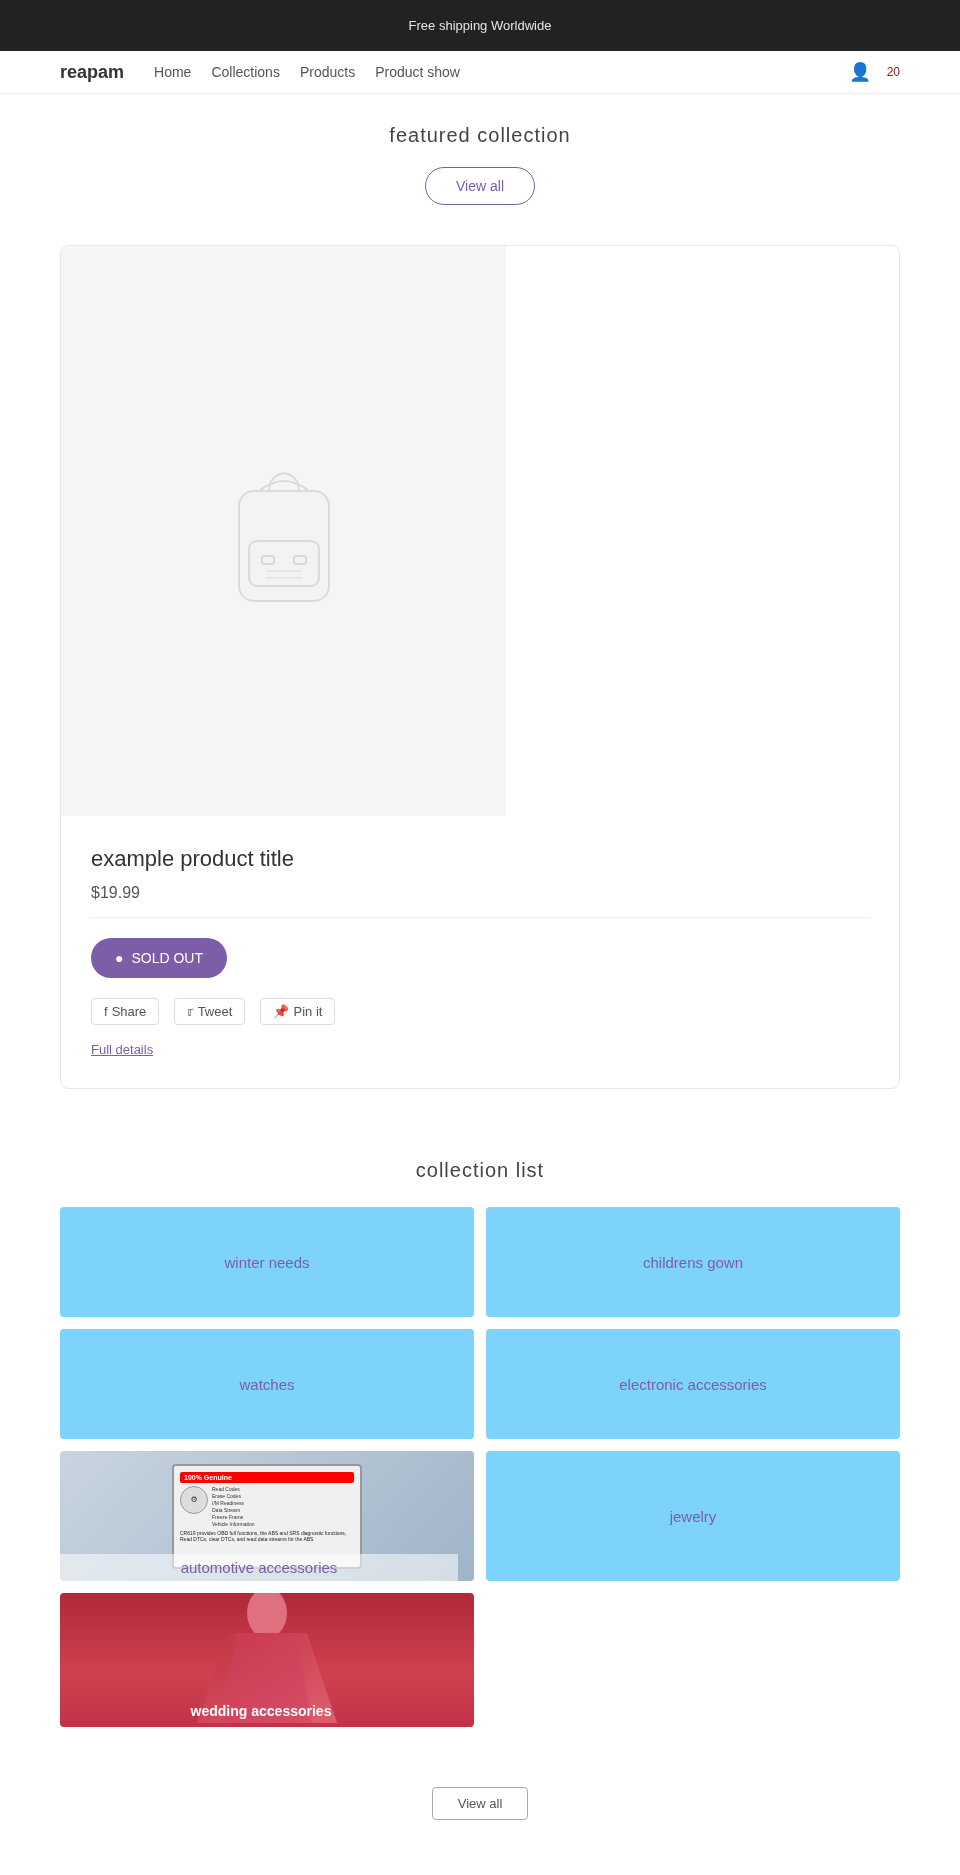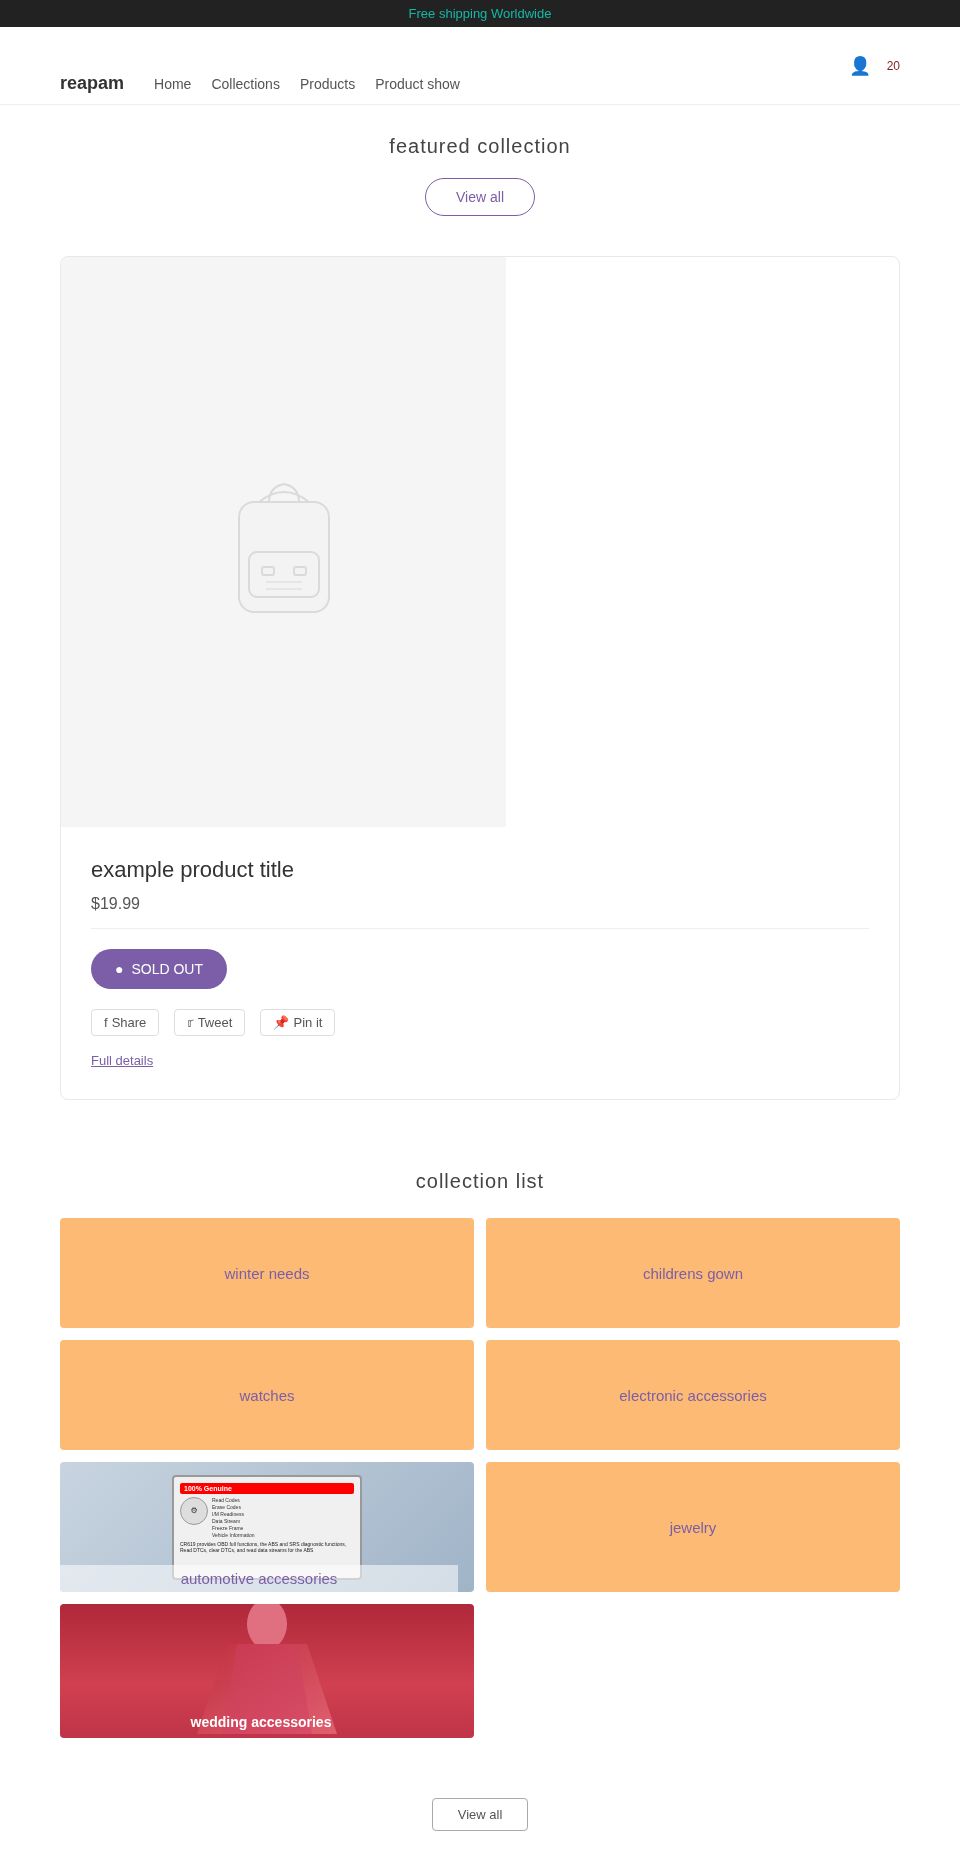--- a/index.html
+++ b/index.html
@@ -1,39 +1,38 @@
 <!DOCTYPE html>
 <html><head>
   <meta charset="utf-8">
   <style>
     * { box-sizing: border-box; margin: 0; padding: 0; }
     body { font-family: Arial, sans-serif; background: #fff; color: #333; width: 960px; }
 
     
     .top-banner {
       background: #222;
-      color: #14b8a6;
-      text-align: center;
-      padding: 6px 0;
+      color: #e5e5e5;
+      text-align: center;
+      padding: 18px 0;
       font-size: 13px;
     }
 
     
     .header {
       display: flex;
       align-items: center;
       padding: 10px 60px;
       border-bottom: 1px solid #eee;
       justify-content: space-between;
     }
     .header-left {
       display: flex;
       align-items: center;
       gap: 30px;
-      margin-top: 36px;
     }
     .logo {
       font-size: 18px;
       font-weight: bold;
       color: #333;
     }
     .nav {
       display: flex;
       gap: 20px;
     }
@@ -168,21 +167,21 @@
       letter-spacing: 1px;
       margin-bottom: 25px;
       color: #444;
     }
     .collection-grid {
       display: grid;
       grid-template-columns: 1fr 1fr;
       gap: 12px;
     }
     .collection-item {
-      background: #fdba74;
+      background: #7dd3fc;
       border-radius: 4px;
       display: flex;
       align-items: center;
       justify-content: center;
       min-height: 110px;
       cursor: pointer;
       position: relative;
       overflow: hidden;
     }
     .collection-item-label {

